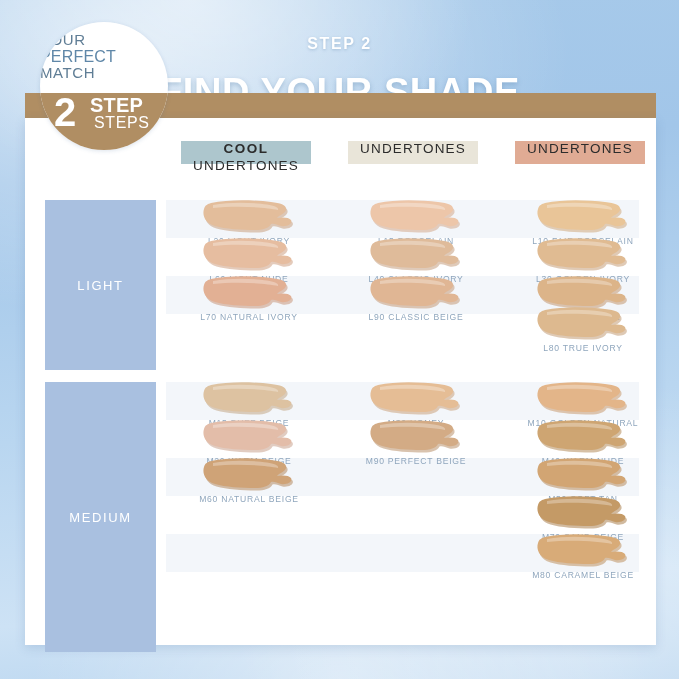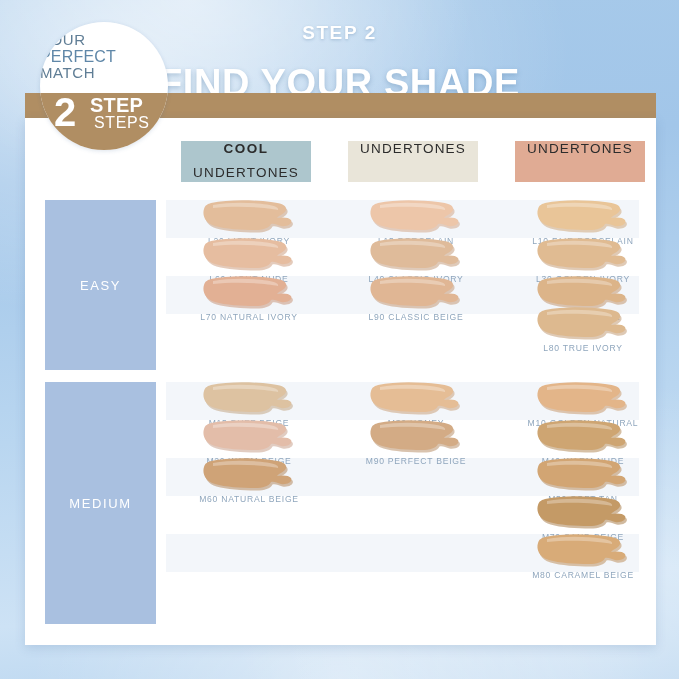--- a/index.html
+++ b/index.html
@@ -19,22 +19,23 @@
       linear-gradient(175deg,#a7caea 0%, #a2c6e9 25%, #b9d6f0 60%, #cde2f5 85%, #b7d4ef 100%);
   }
   #sky:after{
     content:"";position:absolute;left:0;top:0;width:100%;height:42%;
     background:radial-gradient(ellipse 60% 100% at 28% 0%, rgba(255,255,255,0.50), rgba(255,255,255,0) 70%);
   }
 
   
   .hdr{position:absolute;left:0;top:22px;width:679px;text-align:center;pointer-events:none;}
   .hdr .step{
-    color:#ffffff;font-size:19px;letter-spacing:1.6px;font-weight:bold;
+    color:#ffffff;font-size:16px;letter-spacing:1.6px;font-weight:bold;
     text-shadow:0 1px 3px rgba(80,120,160,.35);
+    margin-top:13px;
   }
   .hdr .ttl{
     color:#ffffff;font-size:38px;letter-spacing:0.6px;font-weight:bold;margin-top:18px;
     text-shadow:0 2px 5px rgba(80,120,160,.38);
   }
 
   
   #card{
     position:absolute;left:25px;top:118px;width:631px;height:527px;
     background:#ffffff;box-shadow:0 3px 10px rgba(60,100,150,.18);
@@ -64,37 +65,37 @@
     position:absolute;left:14px;top:70px;font-size:40px;font-weight:bold;color:#fff;line-height:1;
   }
   #badge .es{
     position:absolute;left:50px;top:73px;color:#fff;line-height:1.02;text-align:left;
   }
   #badge .es .e1{font-size:20px;font-weight:bold;letter-spacing:.2px;display:block;}
   #badge .es .e2{font-size:16px;letter-spacing:.6px;display:block;margin-left:4px;}
 
   
   .colhdr{
-    position:absolute;height:41px;text-align:center;
-    display:flex;flex-direction:column;justify-content:space-between;
+    position:absolute;height:23px;text-align:center;
+    display:flex;flex-direction:column;justify-content:flex-start;
   }
   .colhdr .a{font-size:13.5px;font-weight:bold;letter-spacing:1.5px;color:#2c2c2c;line-height:1.25;}
   .colhdr .b{font-size:13.5px;letter-spacing:1.2px;color:#2c2c2c;line-height:1.25;}
   #hdr-cool   {left:181px;top:141px;width:130px;background:#adc6cd;}
   #hdr-neutral{left:348px;top:141px;width:130px;background:#e9e5d9;}
   #hdr-warm   {left:515px;top:141px;width:130px;background:#e0ab94;}
 
   
   .depth{
     position:absolute;left:45px;width:111px;background:#a9c0e0;
     display:flex;align-items:center;justify-content:center;
     color:#ffffff;font-size:13px;letter-spacing:1.6px;
   }
   #depth-light {top:200px;height:170px;}
-  #depth-medium{top:382px;height:242px;}
+  #depth-medium{top:382px;height:270px;}
 
   
   .stripe{position:absolute;left:166px;width:473px;}
   .stripe.on {background:#f3f6fa;}
   .stripe.off{background:#ffffff;}
 
   
   #grid{position:absolute;left:0;top:0;width:679px;height:679px;}
   .cell{position:absolute;width:150px;text-align:center;}
   .sw-wrap{position:relative;width:100px;height:36px;margin:0 auto;}
@@ -138,21 +139,21 @@
   <span class="a">COOL</span>
   <span class="b">UNDERTONES</span>
 </div>
 <div class="colhdr" id="hdr-neutral">
   <span class="b">UNDERTONES</span>
 </div>
 <div class="colhdr" id="hdr-warm">
   <span class="b">UNDERTONES</span>
 </div>
 
-<div class="depth" id="depth-light">EASY</div>
+<div class="depth" id="depth-light">LIGHT</div>
 <div class="depth" id="depth-medium">MEDIUM</div>
 
 <div id="stripes">
     <div class="stripe on" style="top: 200px; height: 38px;"></div>
     <div class="stripe off" style="top: 238px; height: 38px;"></div>
     <div class="stripe on" style="top: 276px; height: 38px;"></div>
     <div class="stripe off" style="top: 314px; height: 38px;"></div>
     <div class="stripe on" style="top: 382px; height: 38px;"></div>
     <div class="stripe off" style="top: 420px; height: 38px;"></div>
     <div class="stripe on" style="top: 458px; height: 38px;"></div>

